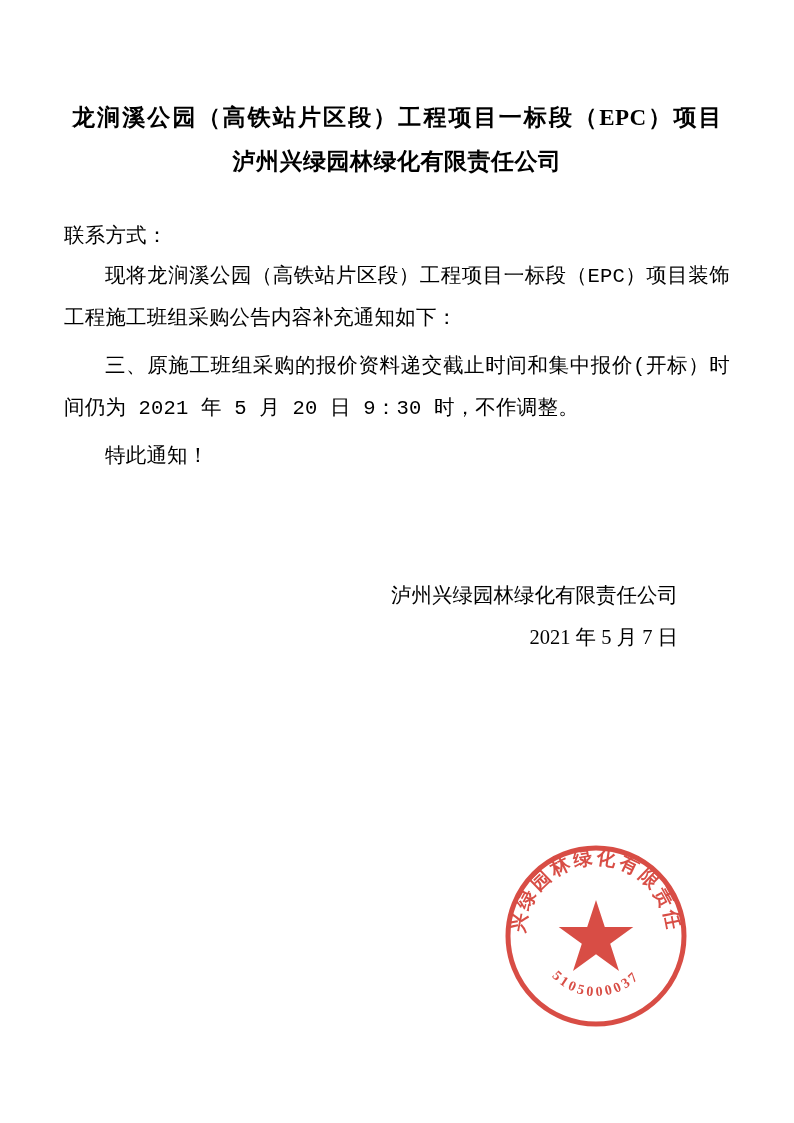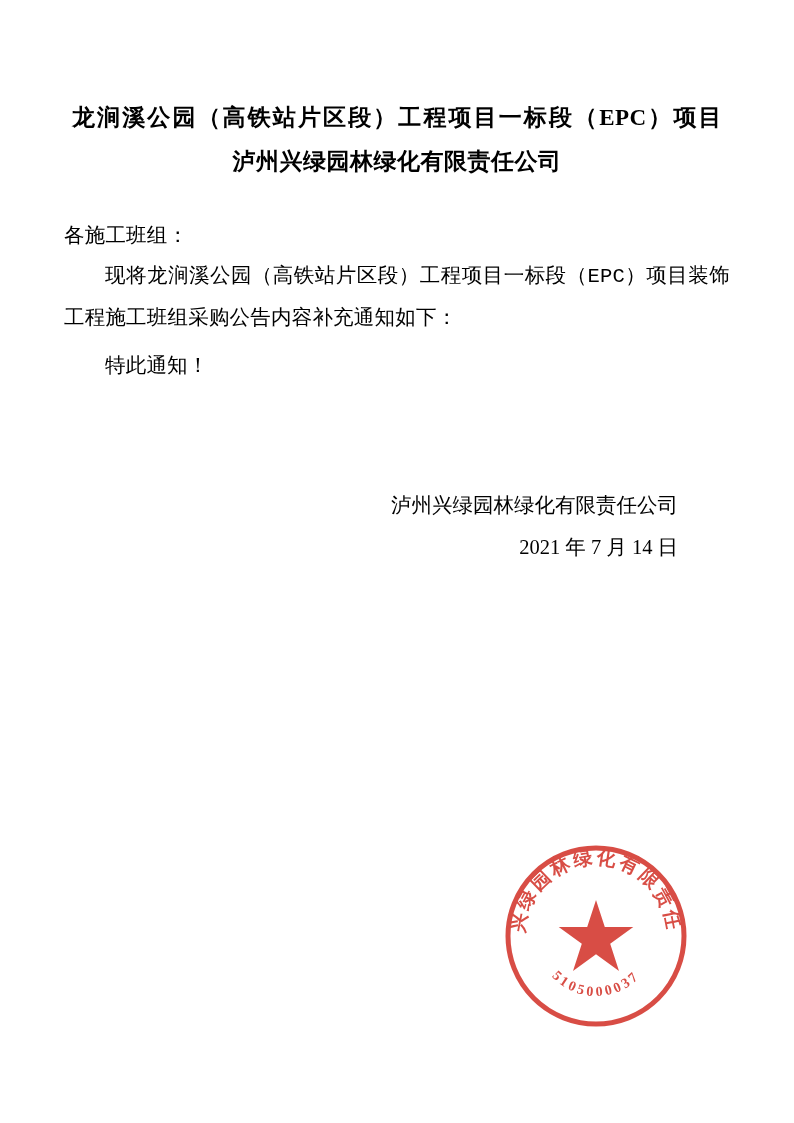--- a/index.html
+++ b/index.html
@@ -93,22 +93,23 @@
 <body>
 
 <div class="page">
 
   <div class="doc-title">
     <span class="title-line line1">龙涧溪公园（高铁站片区段）工程项目一标段（EPC）项目</span>
     <span class="title-line line2">泸州兴绿园林绿化有限责任公司</span>
   </div>
 
   <div class="body-block">
-    <p class="para">各施工班组：</p>
+    <p class="para">联系方式：</p>
     <p class="para indent">现将龙涧溪公园（高铁站片区段）工程项目一标段（EPC）项目装饰工程施工班组采购公告内容补充通知如下：</p>
+    <p class="para indent gap">三、原施工班组采购的报价资料递交截止时间和集中报价(开标）时间仍为 2021 年 5 月 20 日 9：30 时，不作调整。</p>
     <p class="para indent gap">特此通知！</p>
   </div>
 
   <div class="seal">
     <svg width="196" height="196" viewBox="0 0 196 196" xmlns="http://www.w3.org/2000/svg">
       <defs>
         <path id="sealTopArc" d="M 26,98 A 72,72 0 0 1 170,98"></path>
         <path id="sealBottomArc" d="M 38,98 A 60,60 0 0 0 158,98"></path>
       </defs>
       <circle cx="98" cy="98" r="88" fill="none" stroke="#d0271d" stroke-width="5"></circle>
@@ -117,16 +118,16 @@
       </text>
       <text class="seal-text" fill="#d0271d" font-size="14" letter-spacing="3">
         <textPath href="#sealBottomArc" startOffset="50%" text-anchor="middle">5105000037</textPath>
       </text>
       <polygon fill="#d0271d" points="98,62 106.8,89.1 135.3,89.1 112.2,105.8 121,132.9 98,116.2 75,132.9 83.8,105.8 60.7,89.1 89.2,89.1"></polygon>
     </svg>
   </div>
 
   <div class="signature">
     <span class="sig-line">泸州兴绿园林绿化有限责任公司</span>
-    <span class="sig-line">2021 年 7 月 14 日</span>
+    <span class="sig-line">2021 年 5 月 7 日</span>
   </div>
 
 </div>
 
 </body></html>

